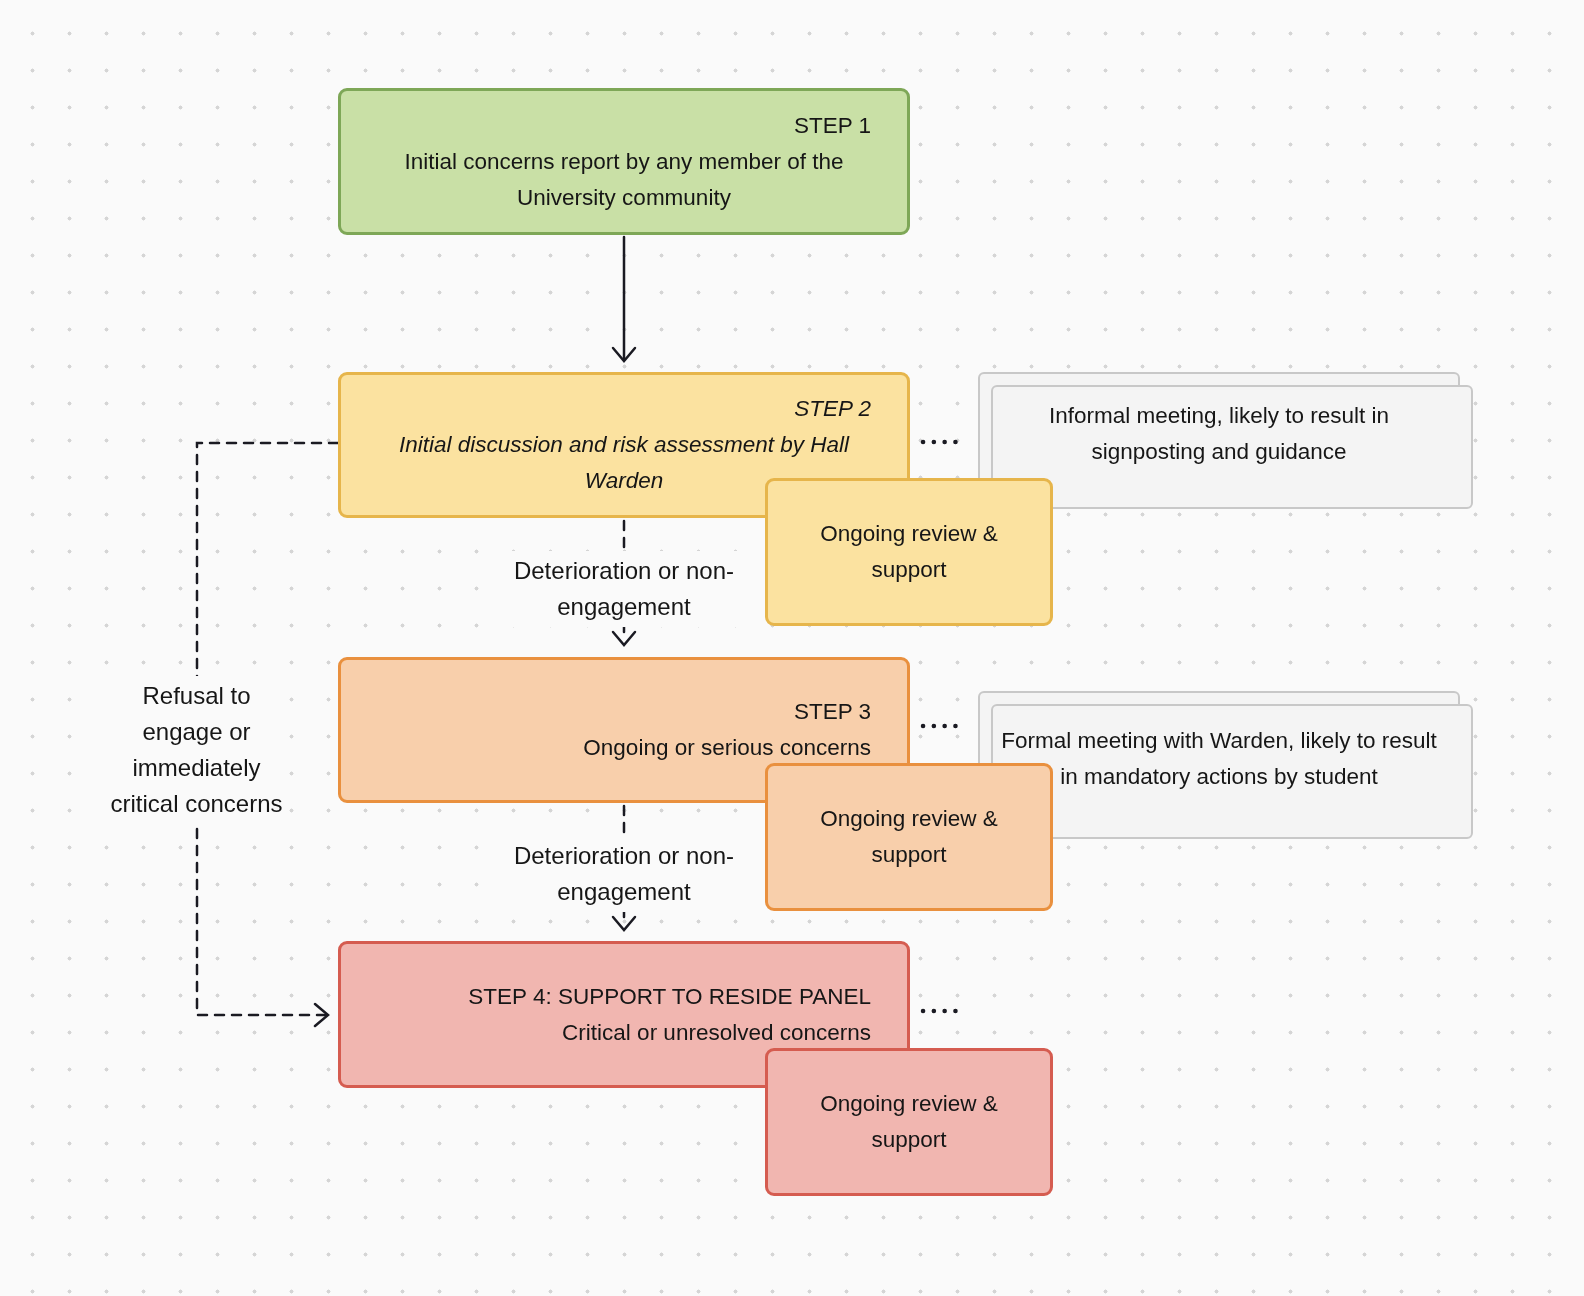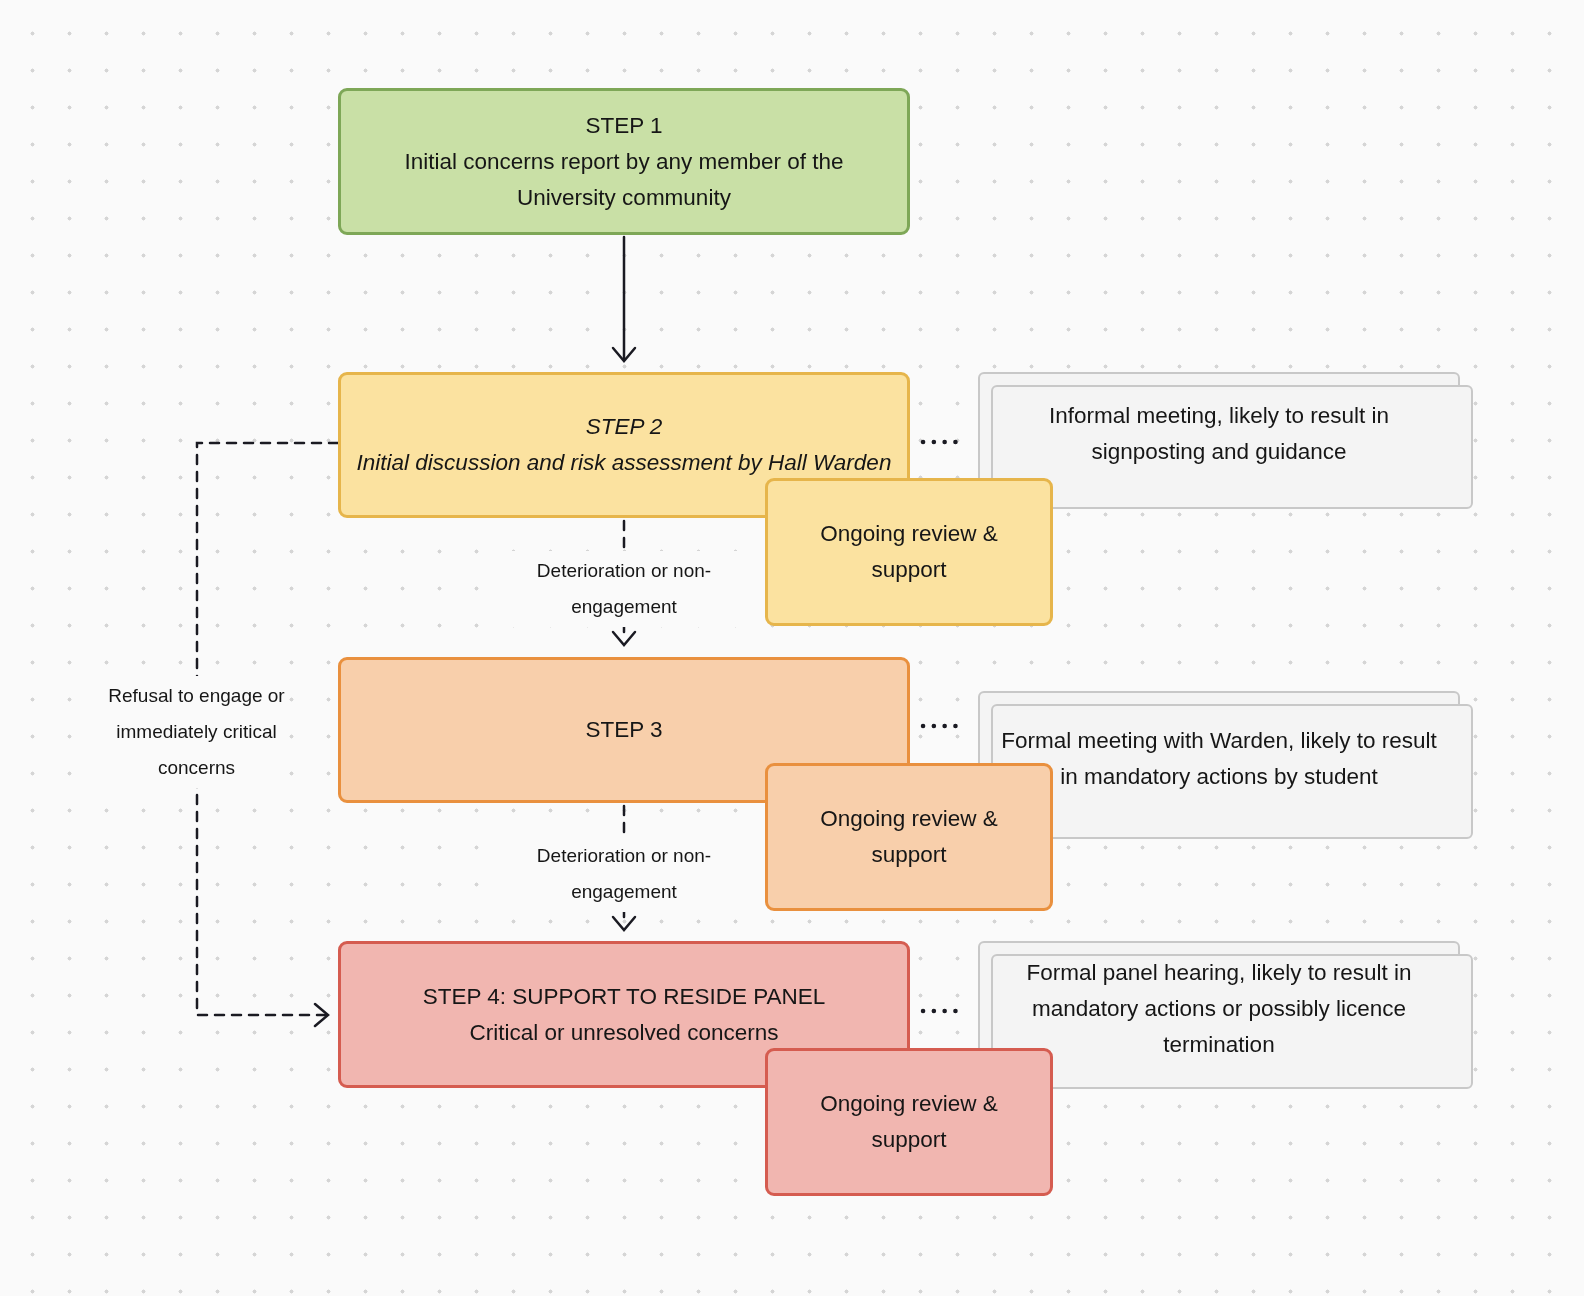--- a/index.html
+++ b/index.html
@@ -16,34 +16,34 @@
     overflow:hidden;
   }
   .overlay { position:absolute; left:0; top:0; z-index:0; }
   .box {
     position:absolute;
     display:flex; flex-direction:column;
     align-items:center; justify-content:center;
     text-align:center;
     font-size:22.5px; line-height:36px; font-weight:500;
   }
-  .step   { border:3.5px solid; border-radius:9px; z-index:2; padding:0 12px; }
+  .step   { border:3.5px solid; border-radius:9px; z-index:2; padding:0 36px;align-items:flex-end; }
   .note   { border:2px solid #c8c8c8; border-radius:6px; z-index:1; padding:0 16px; background:#f4f4f4; }
   .note::before {
     content:""; position:absolute; left:11px; top:11px;
     width:100%; height:100%;
     border:2px solid #c8c8c8; border-radius:6px; background:#f4f4f4;
     z-index:-1;
   }
   .ongoing { border:3.5px solid; border-radius:9px; z-index:3; padding:16px 18px; }
   .edge-label {
     position:absolute; z-index:4;
     background:#fafafa;
     text-align:center;
-    font-size:19px; line-height:36px; font-weight:500;
+    font-size:24px; line-height:36px; font-weight:500;
     padding:2px 0;
   }
 </style>
 </head>
 <body>
 
 <div class="canvas">
 
   <svg class="overlay" width="1584" height="1296" viewBox="0 0 1584 1296">
     <g fill="none" stroke="#1a1a22" stroke-width="2.5" stroke-linecap="round">
@@ -78,36 +78,34 @@
   </svg>
 
   <div class="box note" style="left: 978px; top: 372px; width: 482px; height: 124px; background-color: rgb(244, 244, 244); border-color: rgb(200, 200, 200);">
     <div>Informal meeting, likely to result in signposting and guidance</div>
   </div>
 
   <div class="box note" style="left: 978px; top: 691px; width: 482px; height: 135px; background-color: rgb(244, 244, 244); border-color: rgb(200, 200, 200);">
     <div>Formal meeting with Warden, likely to result in mandatory actions by student</div>
   </div>
 
-  <div class="box note" style="left: 978px; top: 941px; width: 482px; height: 135px; background-color: rgb(244, 244, 244); border-color: rgb(200, 200, 200);">
-    <div>Formal panel hearing, likely to result in mandatory actions or possibly licence termination</div>
-  </div>
 
   <div class="box step" style="left: 338px; top: 88px; width: 572px; height: 147px; background-color: rgb(201, 224, 166); border-color: rgb(126, 167, 87);">
     <div>STEP 1</div>
     <div>Initial concerns report by any member of the University community</div>
   </div>
 
   <div class="box step" style="left: 338px; top: 372px; width: 572px; height: 146px; background-color: rgb(251, 226, 160); border-color: rgb(230, 181, 75); font-style: italic;">
     <div>STEP 2</div>
     <div>Initial discussion and risk assessment by Hall Warden</div>
   </div>
 
   <div class="box step" style="left: 338px; top: 657px; width: 572px; height: 146px; background-color: rgb(248, 207, 171); border-color: rgb(233, 144, 62);">
     <div>STEP 3</div>
+    <div>Ongoing or serious concerns</div>
   </div>
 
   <div class="box step" style="left: 338px; top: 941px; width: 572px; height: 147px; background-color: rgb(241, 182, 176); border-color: rgb(213, 92, 80);">
     <div>STEP 4: SUPPORT TO RESIDE PANEL</div>
     <div>Critical or unresolved concerns</div>
   </div>
 
   <div class="box ongoing" style="left: 765px; top: 478px; width: 288px; height: 148px; background-color: rgb(251, 226, 160); border-color: rgb(230, 181, 75);">
     <div>Ongoing review &amp; support</div>
   </div>

